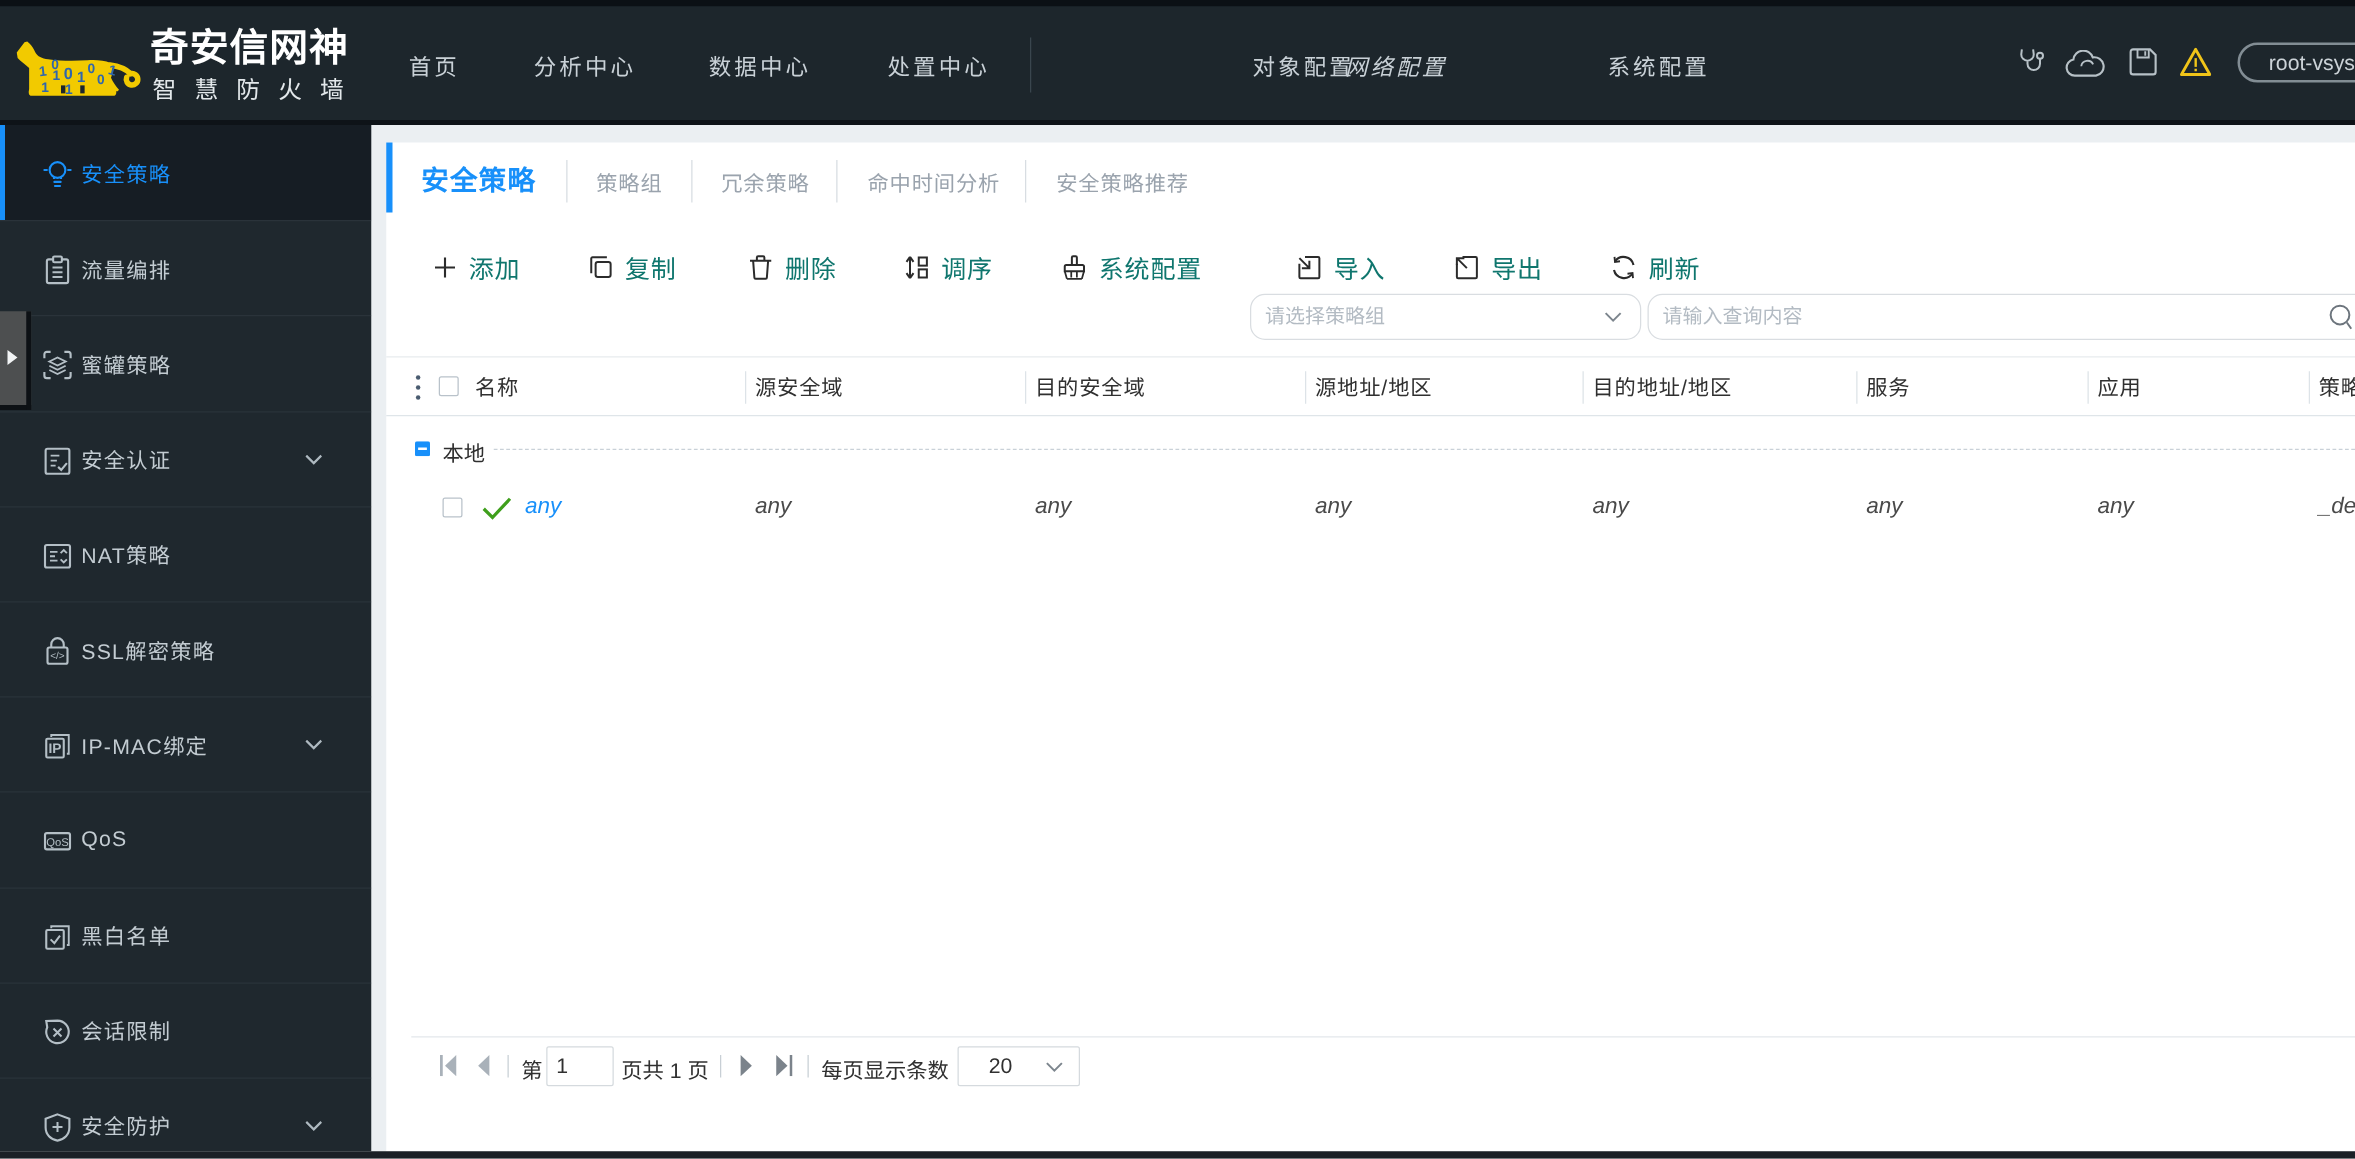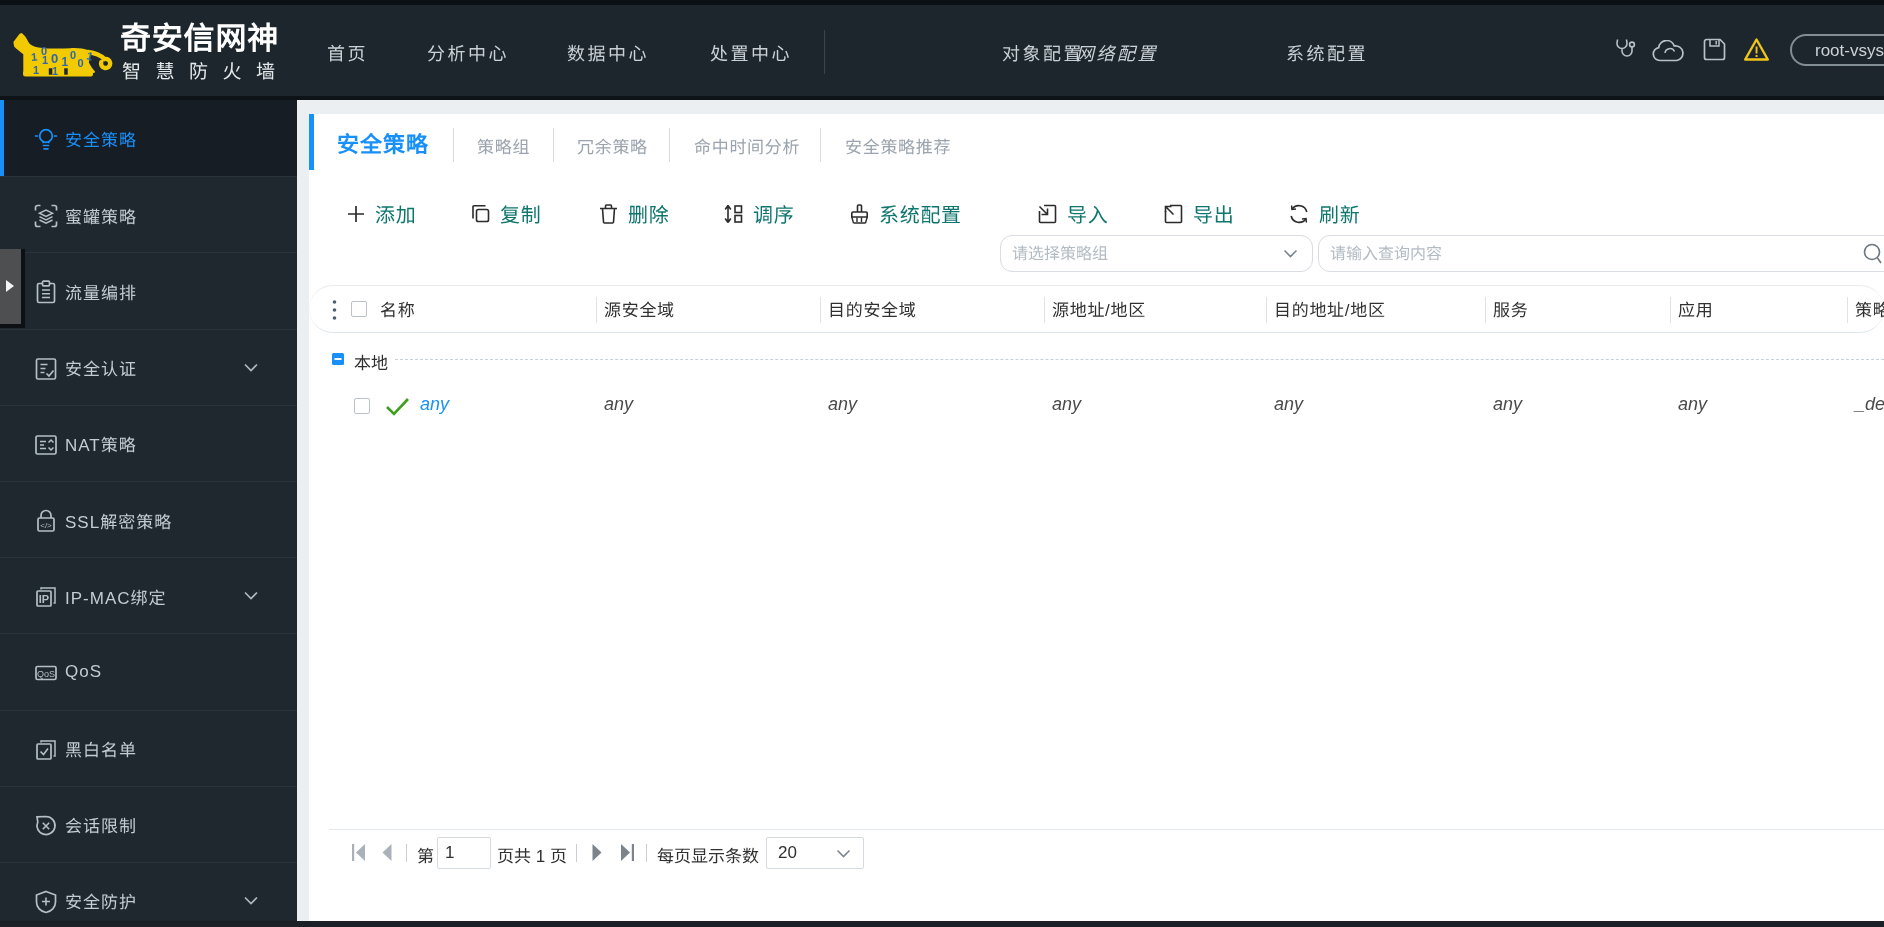--- a/index.html
+++ b/index.html
@@ -53,21 +53,21 @@
 
   
   .tbtn { position:absolute; top:85px; height:24px; }
   .tbtn svg { vertical-align:middle; }
   .tbtn span { font-size:20px; color:#0f766e; margin-left:10px; vertical-align:middle; letter-spacing:0.7px; }
 
   
   .inputbox { position:absolute; top:121px; height:37px; border:1px solid #d9dde1; border-radius:12px; background:#fff; font-size:16px; color:#b3bbc3; line-height:35px; padding-left:11px; }
 
   
-  #thead { position:absolute; left:0; top:171px; width:1575px; height:48px; border-top:1px solid #e7ebee; border-bottom:1px solid #dfe5e9;border-radius:24px; }
+  #thead { position:absolute; left:0; top:171px; width:1575px; height:48px; border-top:1px solid #e7ebee; border-bottom:1px solid #dfe5e9; }
   .hcell { position:absolute; top:10px; font-size:17px; color:#303030; white-space:nowrap; letter-spacing:0.7px; }
   .hsep { position:absolute; top:11px; width:1px; height:26px; background:#dde3e8; }
   .cb { position:absolute; width:16px; height:16px; border:1px solid #b9c2ca; border-radius:2px; background:#fff; }
   #grow { position:absolute; left:0; top:219px; width:1575px; height:45px; }
   #drow { position:absolute; left:0; top:264px; width:1575px; height:59px; }
   .cellany { position:absolute; top:16px; font-size:18px; color:#4a4a4a; white-space:nowrap;font-style:italic; }
 
   
   #pager { position:absolute; left:20px; top:715px; width:1555px; height:60px; border-top:1px solid #e3e8ec; }
   .psep { position:absolute; top:14px; width:1px; height:18px; background:#c8cfd5; }
@@ -142,33 +142,33 @@
   <div class="srow active">
     <svg class="sicon" width="26" height="26" viewBox="0 0 26 26" fill="none" stroke="#1890fa" stroke-width="1.7">
       <circle cx="13" cy="10" r="6.3"></circle>
         <path d="M2.5 10 h2 M21.5 10 h2 M10.5 19.5 h5 M11 22.8 h4" stroke-linecap="round"></path>
         <path d="M10.2 15.2 v2 M15.8 15.2 v2"></path>
     </svg>
     <div class="stext">安全策略</div>
   </div>
   <div class="srow">
     <svg class="sicon" width="26" height="26" viewBox="0 0 26 26" fill="none" stroke="#b4bfc6" stroke-width="1.7">
+      <rect x="4.5" y="4.5" width="17" height="19" rx="1.5"></rect>
+        <rect x="9.5" y="2.2" width="7" height="4.6" rx="1" fill="#1f282e"></rect>
+        <path d="M9 11 h8 M9 14.8 h8 M9 18.6 h8" stroke-width="1.5"></path>
+    </svg>
+    <div class="stext">流量编排</div>
+  </div>
+  <div class="srow">
+    <svg class="sicon" width="26" height="26" viewBox="0 0 26 26" fill="none" stroke="#b4bfc6" stroke-width="1.7">
       <path d="M2.5 7.5 V4.5 a2 2 0 0 1 2-2 H7.5 M18.5 2.5 h3 a2 2 0 0 1 2 2 V7.5 M23.5 18.5 v3 a2 2 0 0 1-2 2 H18.5 M7.5 23.5 h-3 a2 2 0 0 1-2-2 V18.5"></path>
       <path d="M6.5 10.2 L13 7 L19.5 10.2 L13 13.4 Z" stroke-width="1.5"></path>
         <path d="M6.5 13.6 L13 16.8 L19.5 13.6 M6.5 17 L13 20.2 L19.5 17" stroke-width="1.5"></path>
     </svg>
     <div class="stext">蜜罐策略</div>
-  </div>
-  <div class="srow">
-    <svg class="sicon" width="26" height="26" viewBox="0 0 26 26" fill="none" stroke="#b4bfc6" stroke-width="1.7">
-      <rect x="4.5" y="4.5" width="17" height="19" rx="1.5"></rect>
-        <rect x="9.5" y="2.2" width="7" height="4.6" rx="1" fill="#1f282e"></rect>
-        <path d="M9 11 h8 M9 14.8 h8 M9 18.6 h8" stroke-width="1.5"></path>
-    </svg>
-    <div class="stext">流量编排</div>
   </div>
   <div class="srow">
     <svg class="sicon" width="26" height="26" viewBox="0 0 26 26" fill="none" stroke="#b4bfc6" stroke-width="1.7">
       <rect x="3.5" y="3" width="19" height="20" rx="1.5"></rect>
         <path d="M7.5 8.5 h7 M7.5 12.5 h5 M7.5 16.5 h4" stroke-width="1.5"></path>
         <path d="M13.5 17.5 L16 20 L20.5 14.5" stroke-width="1.7"></path>
     </svg>
     <div class="stext">安全认证</div>
     <svg class="schev" width="16" height="10" viewBox="0 0 16 10">
         <path d="M2 1.5 L8 7.5 L14 1.5" fill="none" stroke="#aeb9c0" stroke-width="1.7"></path>
@@ -371,21 +371,21 @@
     <div class="psep" style="left:247px;"></div>
     <svg style="position:absolute;left:263px;top:14px;" width="10" height="17" viewBox="0 0 10 17">
         <path d="M0.5 0 L9.5 8.5 L0.5 17 Z" fill="#7b838b"></path>
       </svg>
     <svg style="position:absolute;left:291px;top:14px;" width="14" height="17" viewBox="0 0 14 17">
         <path d="M1 0 L10 8.5 L1 17 Z" fill="#7b838b"></path>
         <rect x="11.8" y="0" width="2.2" height="17" fill="#7b838b"></rect>
       </svg>
     <div class="psep" style="left:317px;"></div>
     <div class="ptext" style="left:328px;">每页显示条数</div>
-    <div class="pbox" style="left:437px;width:98px;padding-left:11px;line-height:30px;">20
+    <div class="pbox" style="left:437px;width:98px;padding-left:24px;line-height:30px;">20
       <svg style="position:absolute;right:12px;top:11px;" width="15" height="10" viewBox="0 0 15 10">
           <path d="M1.5 1.5 L7.5 7.5 L13.5 1.5" fill="none" stroke="#7d868e" stroke-width="1.6"></path>
         </svg>
     </div>
   </div>
 </div>
 
 <div id="botstrip"></div>
 
 </body></html>

